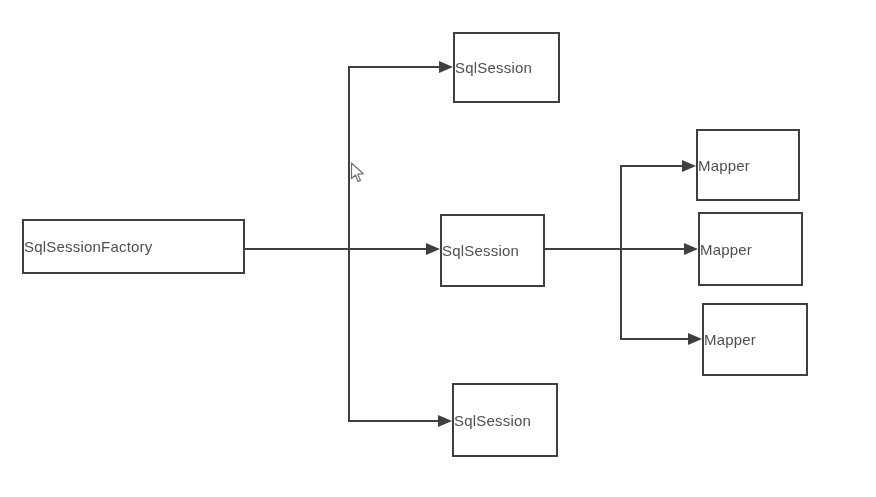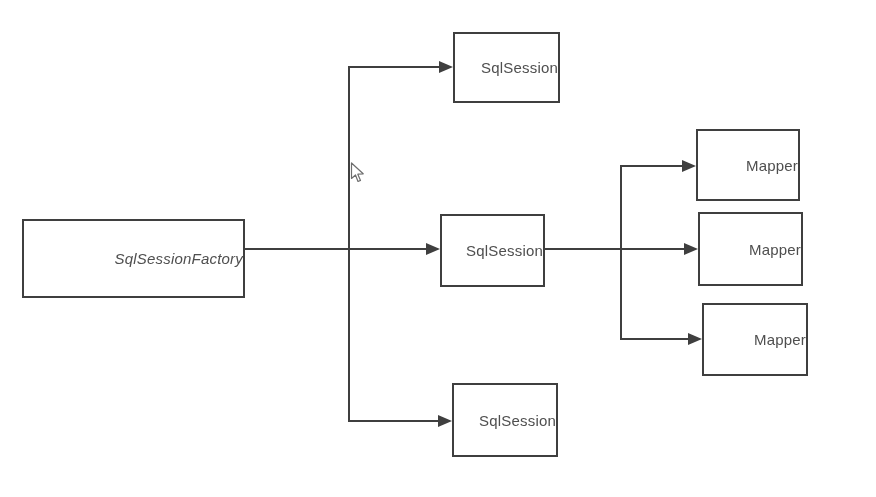--- a/index.html
+++ b/index.html
@@ -12,37 +12,37 @@
   *{margin:0;padding:0;box-sizing:border-box;}
   html,body{width:876px;height:497px;background:var(--bg);overflow:hidden;}
   .stage{
     position:relative;width:876px;height:497px;background:var(--bg);
     font-family:"Liberation Sans", sans-serif;
   }
   .node{
     position:absolute;
     background:var(--box-fill);
     border:2px solid var(--box-border);
-    display:flex;align-items:center;justify-content:flex-end;
+    display:flex;align-items:center;justify-content:flex-start;
     color:var(--text-color);
     font-size:15px;
     letter-spacing:0.2px;
   }
   .node span{pointer-events:none;}
   .edge{position:absolute;background:var(--line-color);}
   .arrow-right{
     position:absolute;width:0;height:0;
     border-top:6px solid transparent;
     border-bottom:6px solid transparent;
     border-left:14px solid var(--line-color);
   }
   .cursor{position:absolute;left:350px;top:162px;width:18px;height:22px;}
 
   
-  #n-factory   {left:22px;  top:219px; width:223px; height:79px;font-style:italic;}
+  #n-factory   {left:22px;  top:219px; width:223px; height:55px;}
   #n-s-top     {left:453px; top:32px;  width:107px; height:71px;}
   #n-s-mid     {left:440px; top:214px; width:105px; height:73px;}
   #n-s-bot     {left:452px; top:383px; width:106px; height:74px;}
   #n-m-top     {left:696px; top:129px; width:104px; height:72px;}
   #n-m-mid     {left:698px; top:212px; width:105px; height:74px;}
   #n-m-bot     {left:702px; top:303px; width:106px; height:73px;}
 
   
   #e-factory-out {left:245px; top:248px; width:104px; height:2px;}
   #e-left-trunk  {left:348px; top:66px;  width:2px;   height:356px;}

